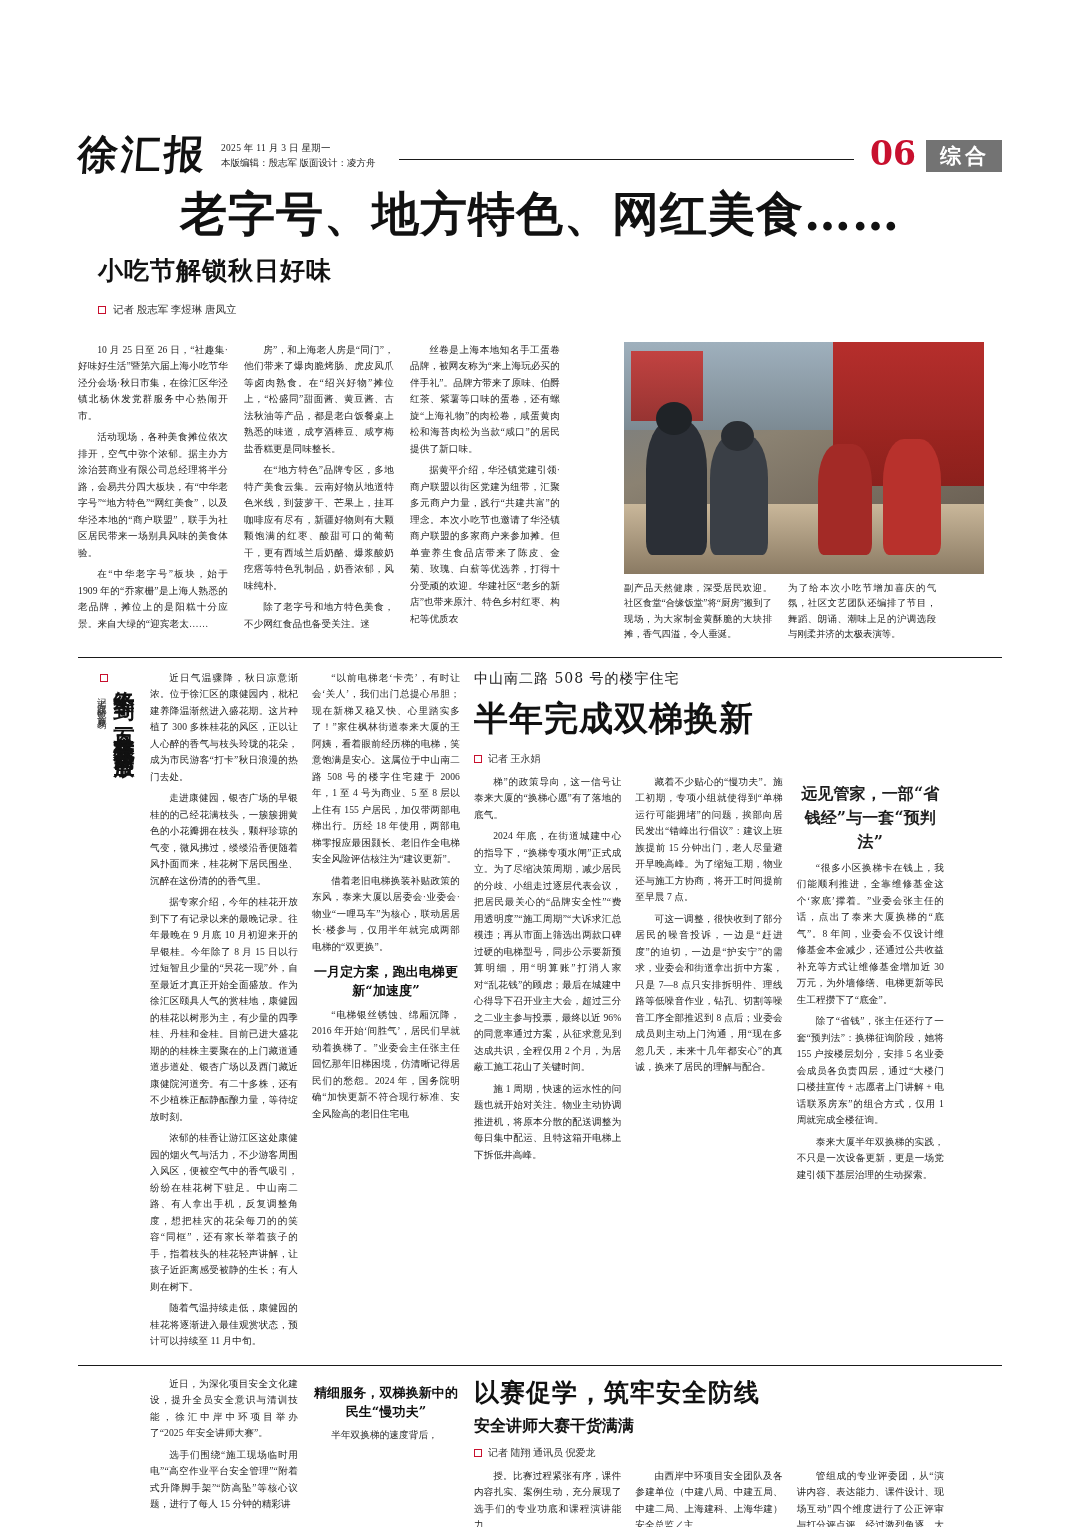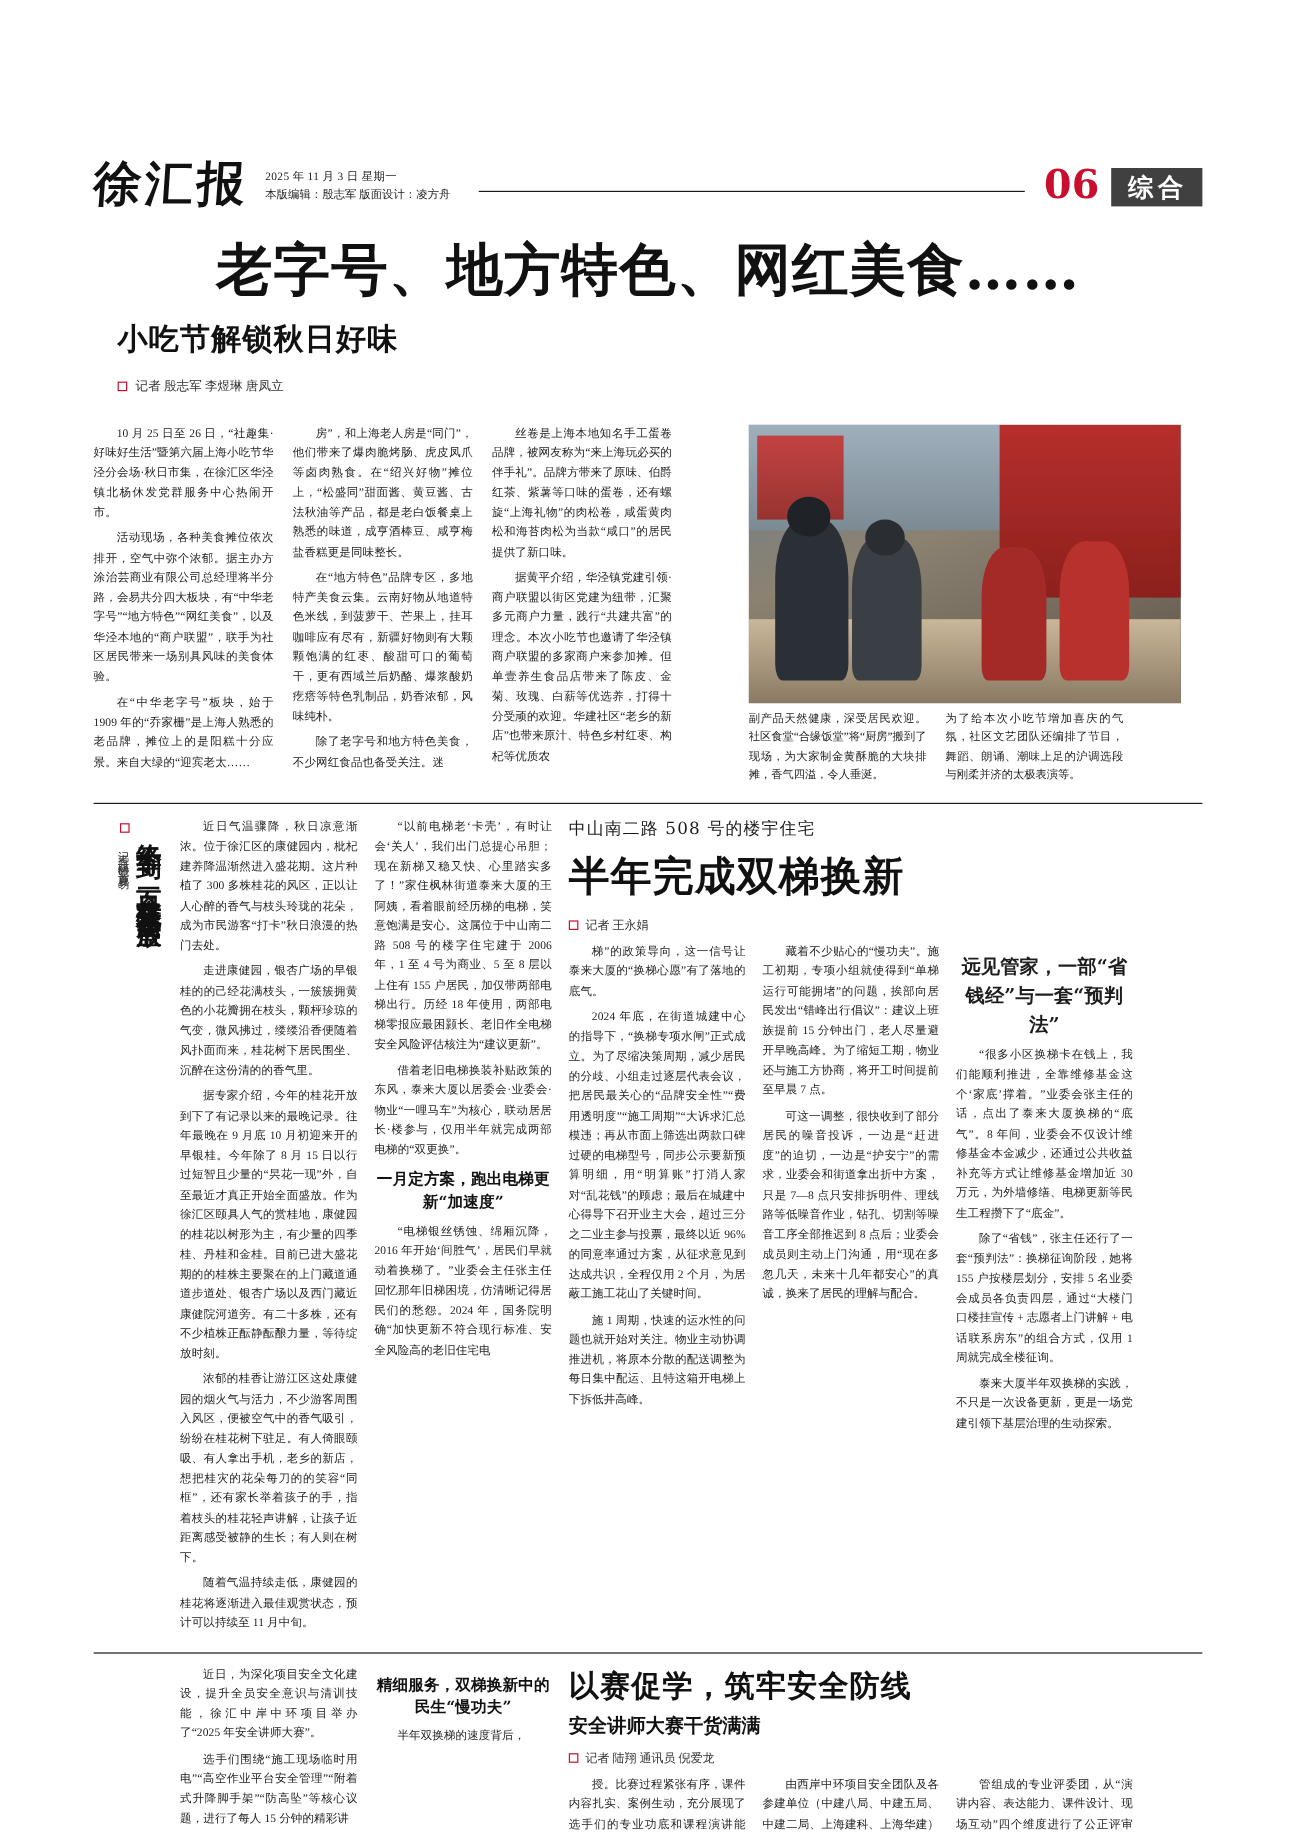--- a/index.html
+++ b/index.html
@@ -54,36 +54,36 @@
   }
   .pagenum {
     font-family: "DejaVu Serif", serif;
     font-size: 33px;
     font-weight: bold;
     color: #c8102e;
     line-height: 1;
     padding-bottom: 4px;
   }
   .section-badge {
-    background: #404040;
+    background: #737373;
     color: #fff;
     font-size: 21px;
     font-weight: bold;
     letter-spacing: 4px;
     padding: 5px 12px 6px 14px;
     margin-left: 10px;
     margin-bottom: 2px;
     line-height: 1;
     font-family: "DejaVu Serif", serif;
     text-align: center;
   }
 
   
   .lead-head {
-    margin-top: 26px;
+    margin-top: 14px;
     font-family: "DejaVu Serif", serif;
     font-weight: bold;
     font-size: 47px;
     letter-spacing: 1px;
     color: #111;
     line-height: 1.1;
     text-align: center;
     padding: 0 20px;
   }
   .lead-sub {
@@ -369,21 +369,21 @@
         <span class="red-sq"></span>
         <span>记者</span>
         <span>姚丽敏  施夏易</span>
       </div>
     </div>
 
     <div class="col">
       <p>近日气温骤降，秋日凉意渐浓。位于徐汇区的康健园内，枇杞建养降温渐然进入盛花期。这片种植了 300 多株桂花的风区，正以让人心醉的香气与枝头玲珑的花朵，成为市民游客“打卡”秋日浪漫的热门去处。</p>
       <p>走进康健园，银杏广场的早银桂的的己经花满枝头，一簇簇拥黄色的小花瓣拥在枝头，颗枰珍琼的气变，微风拂过，缕缕沿香便随着风扑面而来，桂花树下居民围坐、沉醉在这份清的的香气里。</p>
       <p>据专家介绍，今年的桂花开放到下了有记录以来的最晚记录。往年最晚在 9 月底 10 月初迎来开的早银桂。今年除了 8 月 15 日以行过短智且少量的“昗花一现”外，自至最近才真正开始全面盛放。作为徐汇区颐具人气的赏桂地，康健园的桂花以树形为主，有少量的四季桂、丹桂和金桂。目前已进大盛花期的的桂株主要聚在的上门藏道通道步道处、银杏广场以及西门藏近康健院河道旁。有二十多株，还有不少植株正酝静酝酿力量，等待绽放时刻。</p>
-      <p>浓郁的桂香让游江区这处康健园的烟火气与活力，不少游客周围入风区，便被空气中的香气吸引，纷纷在桂花树下驻足。有人倚眼颐吸、有人拿出手机，老乡的新店，想把桂灾的花朵每刀的的笑容“同框”，还有家长举着孩子的手，指着枝头的桂花轻声讲解，让孩子近距离感受被静的生长；有人则在树下。</p>
+      <p>浓郁的桂香让游江区这处康健园的烟火气与活力，不少游客周围入风区，便被空气中的香气吸引，纷纷在桂花树下驻足。中山南二路、有人拿出手机，反复调整角度，想把桂灾的花朵每刀的的笑容“同框”，还有家长举着孩子的手，指着枝头的桂花轻声讲解，让孩子近距离感受被静的生长；有人则在树下。</p>
       <p>随着气温持续走低，康健园的桂花将逐渐进入最佳观赏状态，预计可以持续至 11 月中旬。</p>
     </div>
 
     <div class="col">
       <p>“以前电梯老‘卡壳’，有时让会‘关人’，我们出门总提心吊胆；现在新梯又稳又快、心里踏实多了！”家住枫林街道泰来大厦的王阿姨，看着眼前经历梯的电梯，笑意饱满是安心。这属位于中山南二路 508 号的楼字住宅建于 2006 年，1 至 4 号为商业、5 至 8 层以上住有 155 户居民，加仅带两部电梯出行。历经 18 年使用，两部电梯零报应最困颢长、老旧作全电梯安全风险评估核注为“建议更新”。</p>
       <p>借着老旧电梯换装补贴政策的东风，泰来大厦以居委会·业委会·物业“一哩马车”为核心，联动居居长·楼参与，仅用半年就完成两部电梯的“双更换”。</p>
       <div class="sub-h">一月定方案，跑出电梯更新“加速度”</div>
       <p>“电梯银丝锈蚀、绵厢沉降，2016 年开始‘间胜气’，居民们早就动着换梯了。”业委会主任张主任回忆那年旧梯困境，仿清晰记得居民们的愁怨。2024 年，国务院明确“加快更新不符合现行标准、安全风险高的老旧住宅电</p>
     </div>
 

